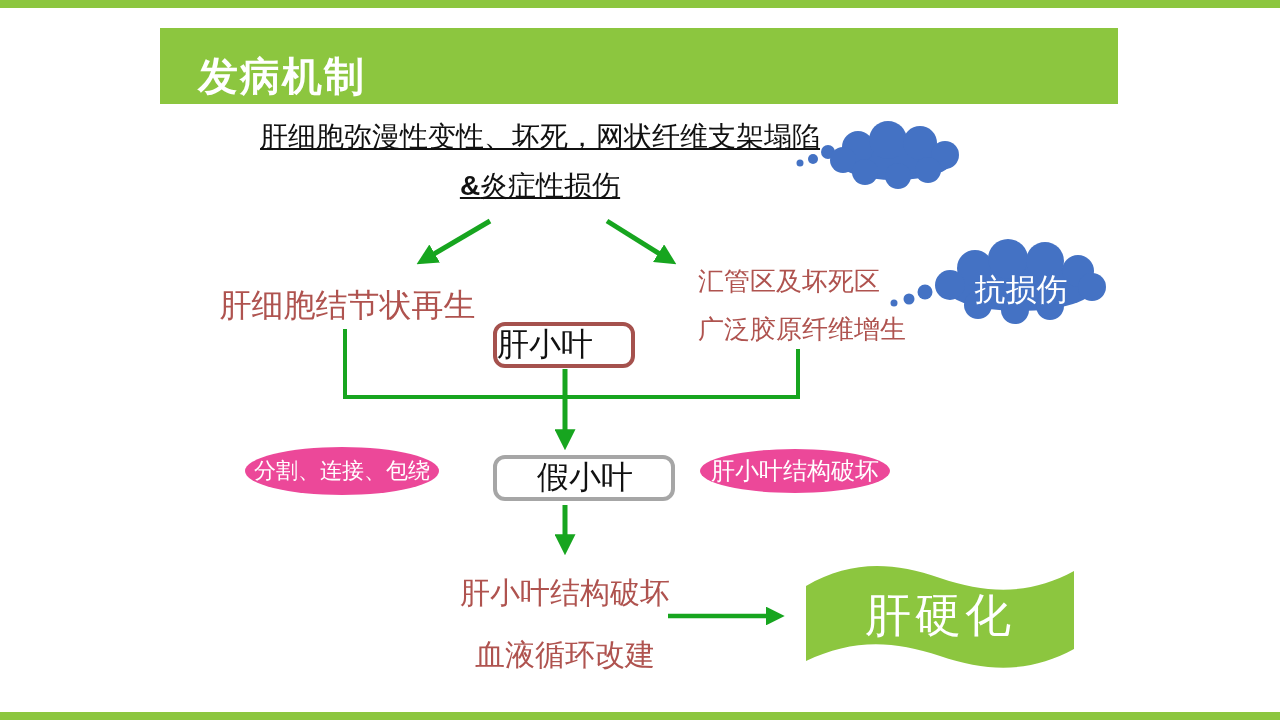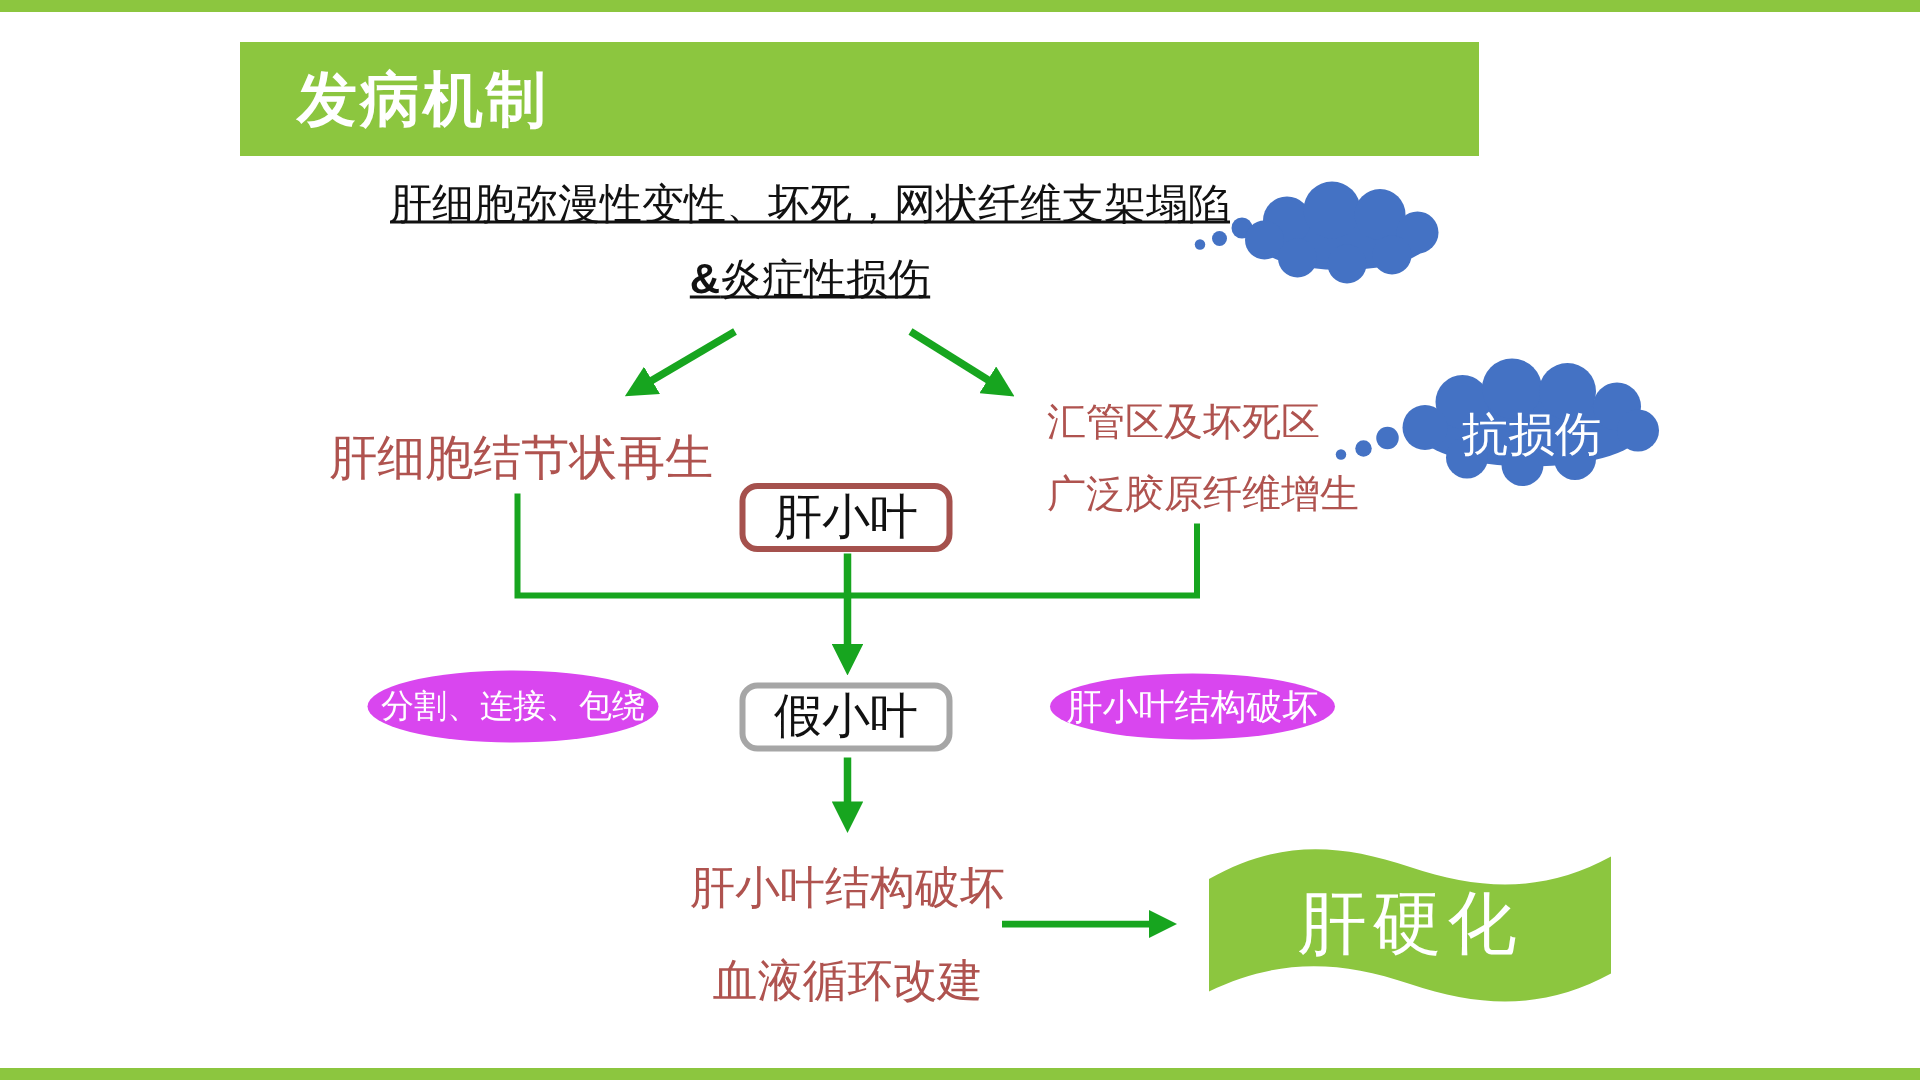--- a/index.html
+++ b/index.html
@@ -3,22 +3,22 @@
 <meta charset="utf-8">
 <style>
   html,body{margin:0;padding:0;background:#fff;}
   #slide{
     position:relative;width:1280px;height:720px;background:#ffffff;
     overflow:hidden;font-family:"Liberation Serif","DejaVu Serif",serif;
   }
   .abs{position:absolute;}
   .strip{left:0;width:1280px;height:8px;background:#8CC63F;}
   #header-bar{
-    left:160px;top:28px;width:826px;height:76px;background:#8CC63F;
-    display:flex;align-items:center;
+    left:160px;top:28px;width:958px;height:76px;background:#8CC63F;
+    display:flex;align-items:flex-end;
   }
   #header-bar .title{
     font-family:"Liberation Sans","DejaVu Sans",sans-serif;
     font-weight:bold;color:#ffffff;font-size:40px;padding-left:38px;letter-spacing:2px;
   }
   .cause-text{
     left:240px;top:120px;width:600px;text-align:center;color:#111111;
     font-size:28px;line-height:34px;text-decoration:underline;
   }
   .cause-line2{margin-top:15px;}
@@ -26,27 +26,27 @@
   .cloud-label{
     color:#ffffff;text-align:center;z-index:3;
   }
   #injury-label{left:830px;top:141px;width:130px;font-size:30px;}
   #anti-injury-label{left:935px;top:269px;width:172px;font-size:31px;}
   .red-text{color:#AF534F;}
   #left-branch{left:200px;top:284px;width:295px;text-align:center;font-size:32px;}
   #right-branch{left:698px;top:258px;width:230px;text-align:left;font-size:26px;line-height:48px;}
   .node-box{
     width:134px;height:38px;background:#ffffff;border-radius:12px;
-    display:flex;align-items:center;justify-content:center;
+    display:flex;align-items:center;
     font-size:32px;color:#111111;z-index:3;
   }
   #liver-lobule-box{left:493px;top:322px;border:4px solid #A5514D;}
-  #pseudo-lobule-box{left:493px;top:455px;border:4px solid #A6A6A6;}
+  #pseudo-lobule-box{left:493px;top:455px;border:4px solid #A6A6A6;padding-left:40px;}
   .gray-ellipse{
-    background:#d946ef;border-radius:50%;color:#ffffff;
+    background:#ec4899;border-radius:50%;color:#ffffff;
     display:flex;align-items:center;justify-content:center;z-index:3;
   }
   #left-ellipse{left:245px;top:447px;width:194px;height:48px;font-size:22px;}
   #right-ellipse{left:700px;top:449px;width:190px;height:44px;font-size:24px;}
   #outcome-text{left:415px;top:562px;width:300px;text-align:center;font-size:30px;line-height:62px;}
   #result-label{
     left:806px;top:576px;width:268px;height:80px;display:flex;align-items:center;justify-content:center;
     color:#ffffff;font-size:46px;letter-spacing:4px;z-index:3;
   }
   #shape-layer{left:0;top:0;width:1280px;height:720px;z-index:2;pointer-events:none;}

